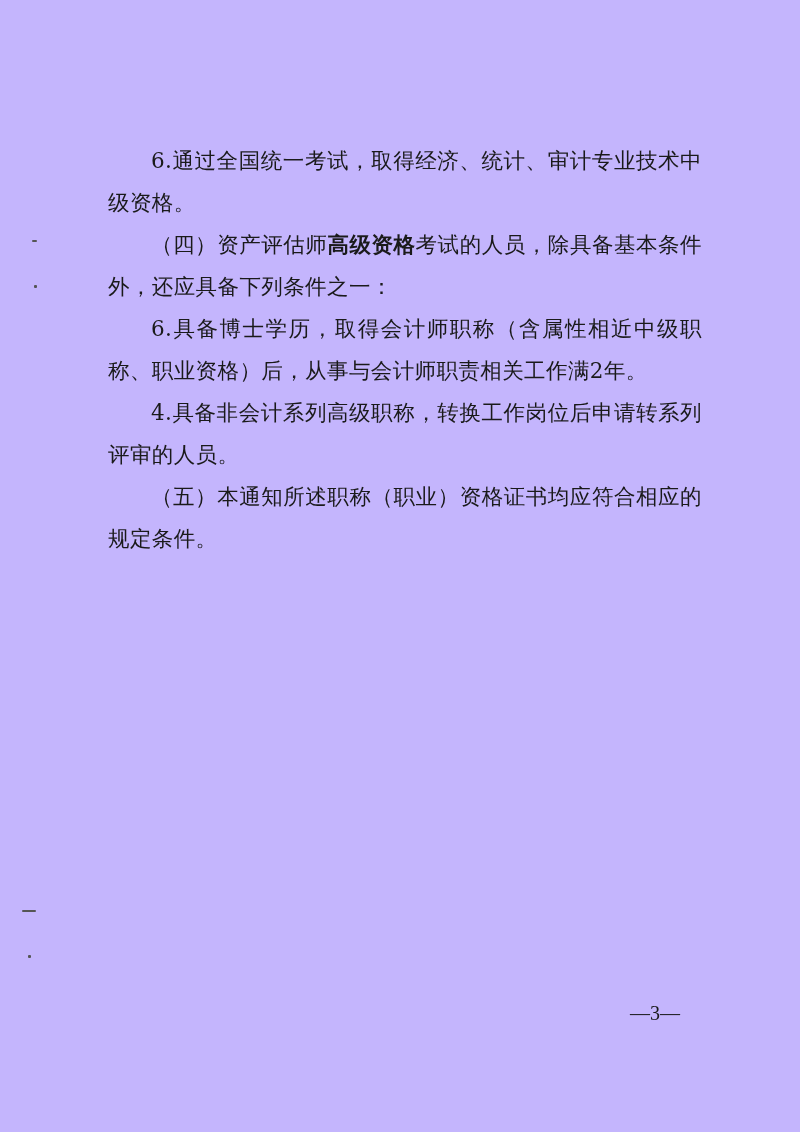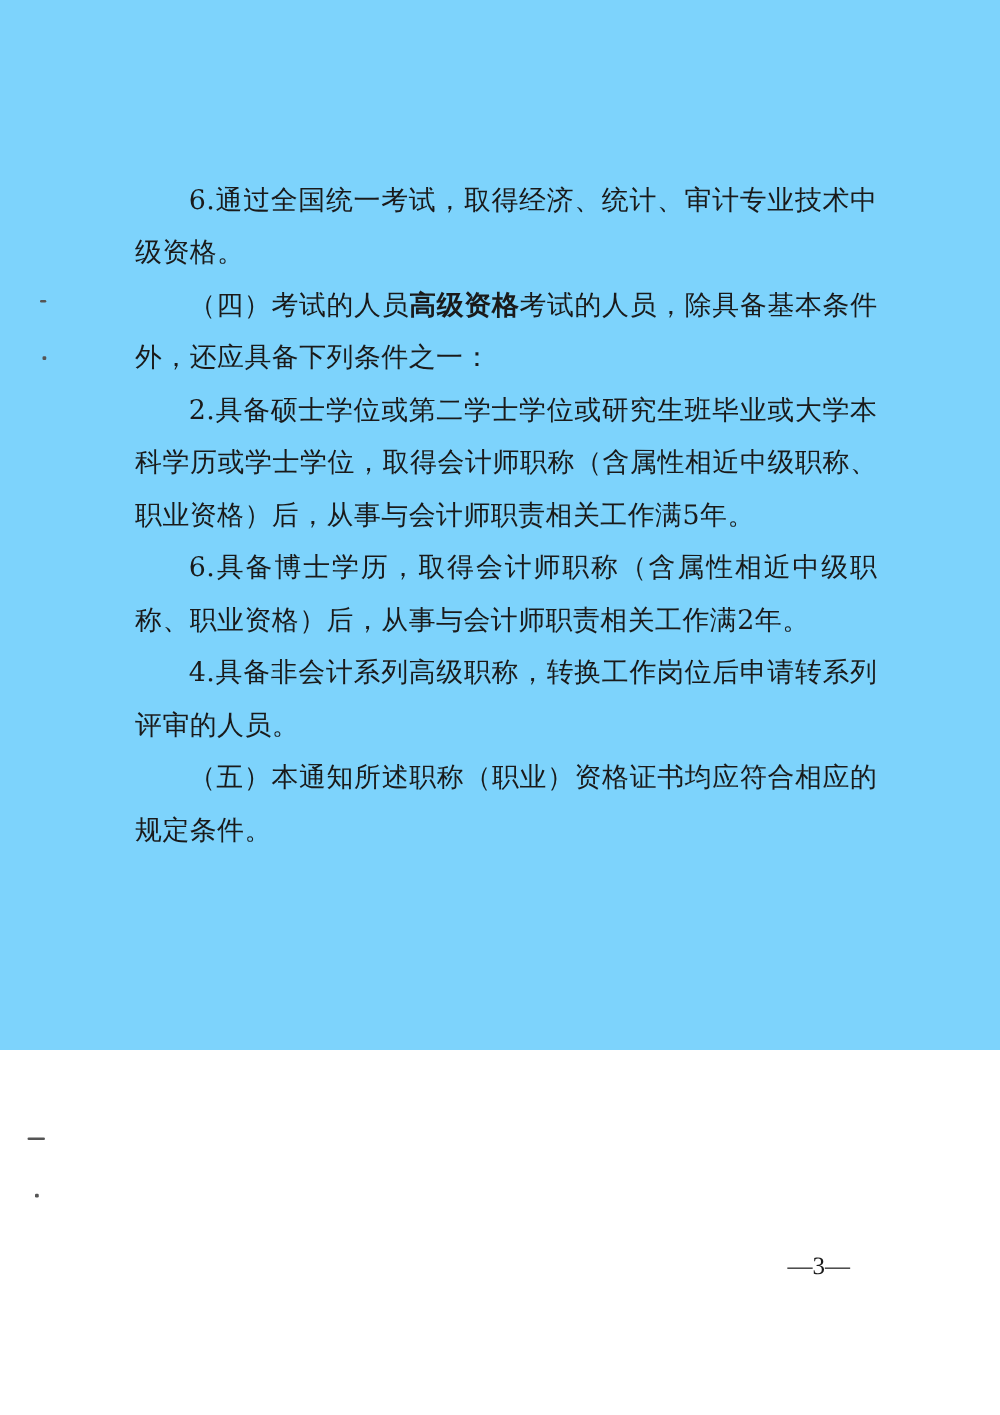--- a/index.html
+++ b/index.html
@@ -1,34 +1,33 @@
 <!DOCTYPE html>
 <html><head>
   <meta charset="utf-8">
   <style>
     html, body { margin: 0; padding: 0; background: #ffffff; }
     body { width: 800px; height: 1132px; position: relative; overflow: hidden;
            font-family: "DejaVu Serif", "Liberation Serif", serif; color: #1a1a1a; }
-    .page { position: absolute; left: 0; top: 0; width: 800px; height: 840px; background: #7dd3fc; }
+    .page { position: absolute; left: 0; top: 0; width: 800px; height: 1132px; background: #c4b5fd; }
     .body-text { position: absolute; left: 108px; top: 140px; width: 594px; }
     .para { font-size: 21.5px; line-height: 42px; margin: 0; text-align: justify;
             text-indent: 43px; letter-spacing: 0.4px; }
     .bold { font-weight: bold; }
     .page-number { position: absolute; left: 630px; top: 1002px; font-size: 20px;
                    font-family: "Liberation Serif", serif; }
     .speck { position: absolute; background: #555; border-radius: 1px; }
   </style>
 </head>
 <body>
 
 <div class="page">
   <div class="body-text">
     <p class="para">6.通过全国统一考试，取得经济、统计、审计专业技术中级资格。</p>
-    <p class="para"><span>（四）考试的人员</span><span class="bold">高级资格</span><span>考试的人员，除具备基本条件外，还应具备下列条件之一：</span></p>
-    <p class="para">2.具备硕士学位或第二学士学位或研究生班毕业或大学本科学历或学士学位，取得会计师职称（含属性相近中级职称、职业资格）后，从事与会计师职责相关工作满5年。</p>
+    <p class="para"><span>（四）资产评估师</span><span class="bold">高级资格</span><span>考试的人员，除具备基本条件外，还应具备下列条件之一：</span></p>
     <p class="para">6.具备博士学历，取得会计师职称（含属性相近中级职称、职业资格）后，从事与会计师职责相关工作满2年。</p>
     <p class="para">4.具备非会计系列高级职称，转换工作岗位后申请转系列评审的人员。</p>
     <p class="para">（五）本通知所述职称（职业）资格证书均应符合相应的规定条件。</p>
   </div>
 
   <div class="page-number">—3—</div>
 
   <div class="speck" style="left:32px;top:240px;width:5px;height:2px;"></div>
   <div class="speck" style="left:34px;top:285px;width:3px;height:3px;"></div>
   <div class="speck" style="left:22px;top:910px;width:14px;height:2px;"></div>

